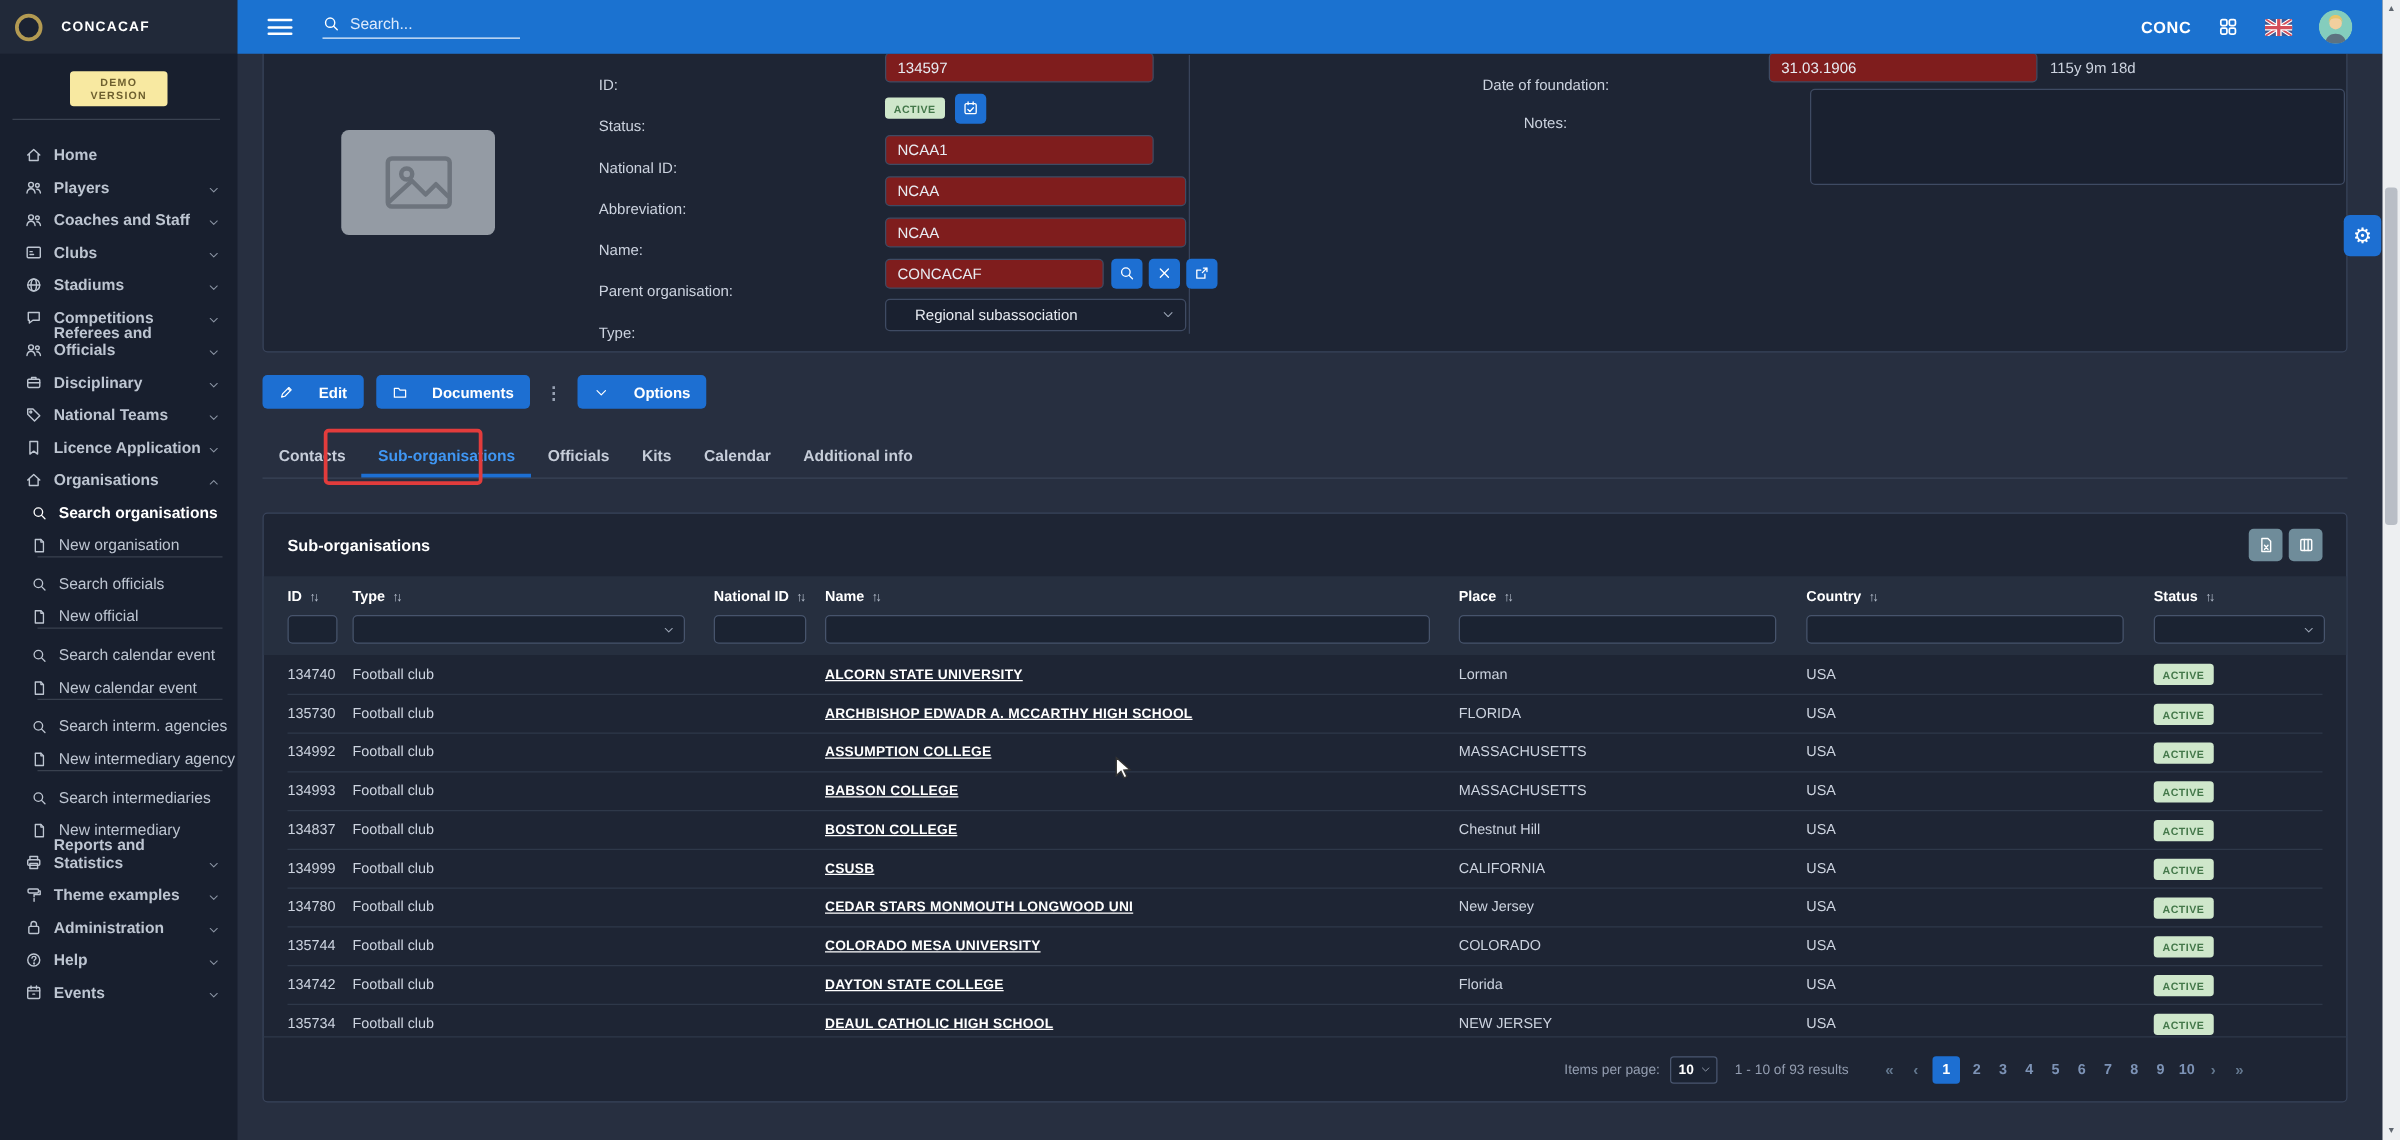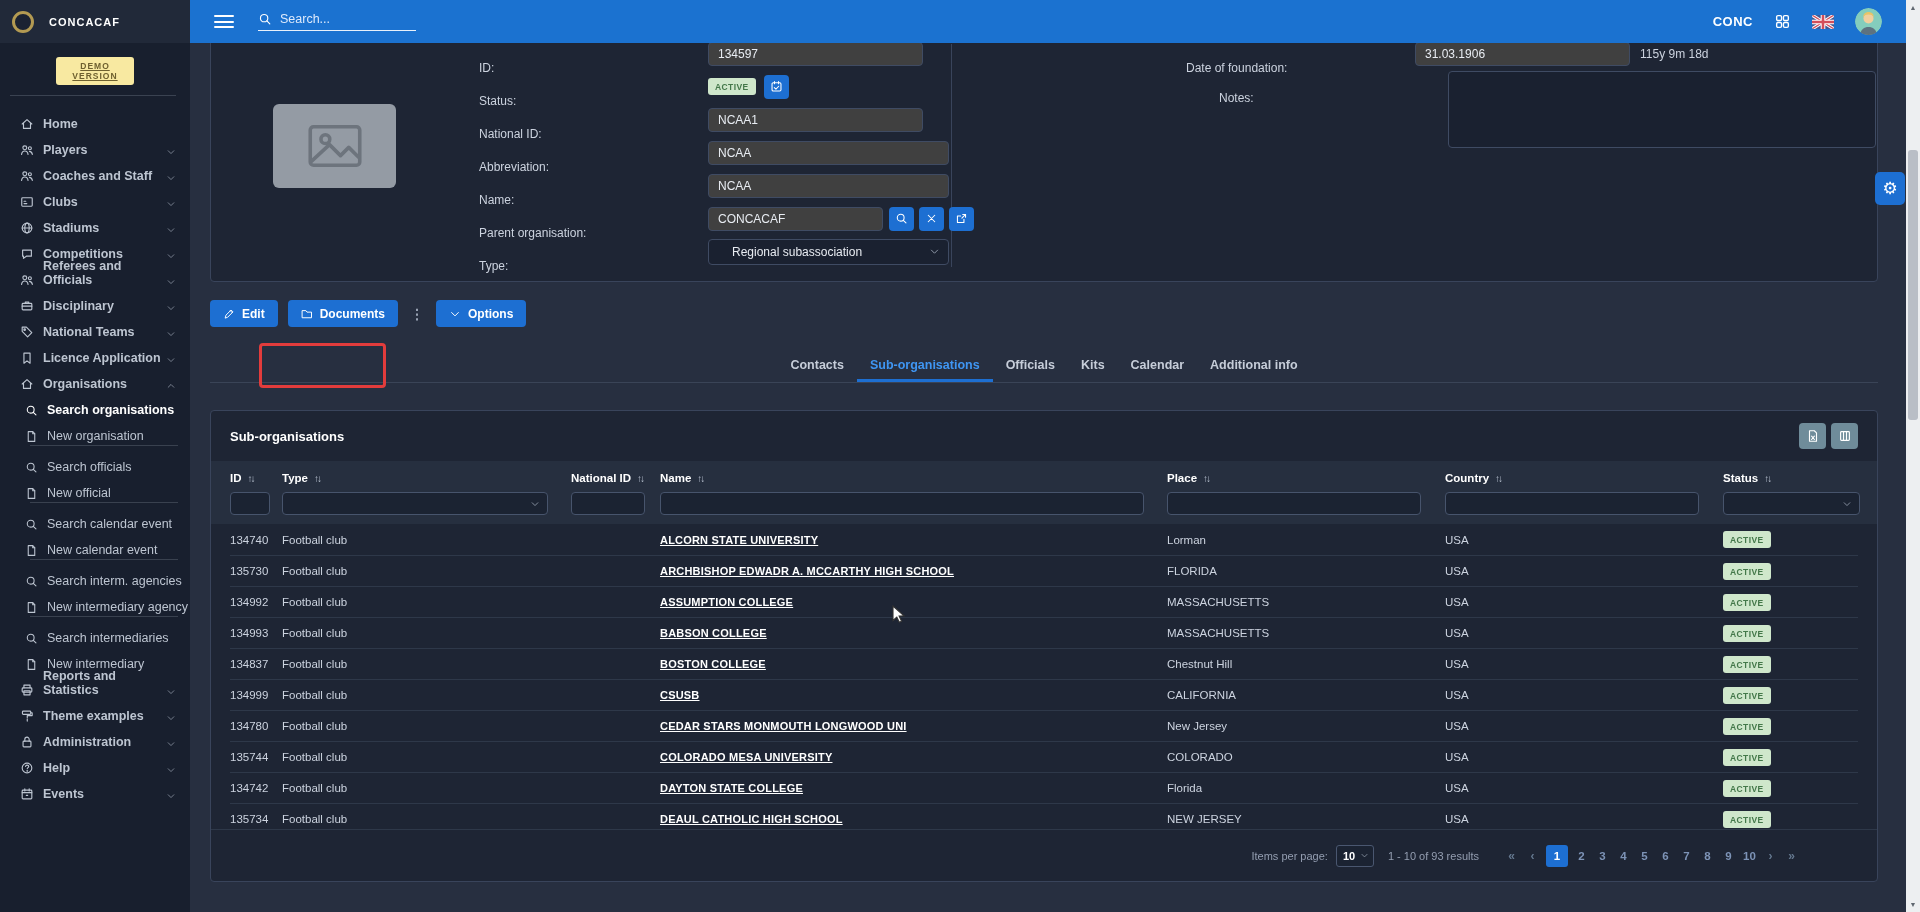--- a/index.html
+++ b/index.html
@@ -10,21 +10,21 @@
   .scrollbar { position:absolute; right:0; top:0; width:14px; height:912px; background:#edeff1; z-index:50; }
   .sb-arrow { position:absolute; left:0; width:14px; height:15px; display:flex; align-items:center; justify-content:center; font-size:7px; color:#606770; }
   .sb-arrow.up { top:0; } .sb-arrow.down { bottom:0; }
   .sb-thumb { position:absolute; left:2px; width:10px; top:150px; height:270px; background:#b9bec6; border-radius:3px; }
 
   
   .sidebar { position:absolute; left:0; top:0; width:190px; height:912px; background:#181f2e; z-index:20; }
   .brand-row { height:43px; background:#212939; display:flex; align-items:center; padding-left:12px; }
   .brand-logo { width:22px; height:22px; border-radius:50%; border:3px solid #b39a52; background:#1b2232; }
   .brand-name { color:#fff; font-size:11px; font-weight:bold; letter-spacing:1px; margin-left:15px; }
-  .demo-badge { margin:14px auto 10px auto; width:78px; background:#f8e9a1; color:#6f6130; font-size:8.5px; font-weight:bold; letter-spacing:1px; text-align:center; padding:4px 0; border-radius:3px;text-decoration:underline; }
+  .demo-badge { margin:14px auto 10px auto; width:78px; background:#f8e9a1; color:#6f6130; font-size:8.5px; font-weight:bold; letter-spacing:1px; text-align:center; padding:4px 0; border-radius:3px; }
   .side-div { height:1px; background:#3a4251; margin:0 14px 9px 10px; }
   .nav-item { height:26px; display:flex; align-items:flex-end; padding-left:20px; color:#bdc5d1; font-size:12.5px; font-weight:600; cursor:pointer; }
   .nav-item .nico { width:14px; height:14px; margin-right:9px; flex:none; }
   .nav-item .chev { width:10px; height:10px; margin-left:auto; margin-right:14px; color:#8b94a3; flex:none; }
   .nav-item .chev.up { transform:rotate(180deg); }
   .sub-item { padding-left:25px; font-weight:400; font-size:12.5px; }
   .sub-item .nico { width:13px; height:13px; }
   .sub-item.active { color:#ffffff; font-weight:bold; }
   .sub-div { height:1px; background:#39414f; margin:2px 12px 2px 30px; }
 
@@ -50,38 +50,38 @@
   .photo-ph { position:absolute; left:62px; top:74px; width:123px; height:84px; background:#949ba4; border-radius:6px; display:flex; align-items:center; justify-content:center; }
   .photo-ph svg { width:56px; height:44px; color:#6d747d; }
   .form-divider { position:absolute; left:740px; top:14px; bottom:14px; width:1px; background:#39445b; }
 
   .form-left { position:absolute; left:268px; top:7px; width:470px; }
   .form-right { position:absolute; left:975px; top:7px; width:690px; }
   .frow { display:flex; align-items:center; height:33px; }
   .frow.notes-row { align-items:flex-start; height:auto; margin-top:1px;margin-left:33px; }
   .flabel { width:229px; color:#ccd3df; font-size:12px; flex:none;margin-top:28px; }
   .notes-row .flabel { margin-top:20px; }
-  .inp { background:#404040; border:1px solid #3f4b63; border-radius:4px; height:24px; color:#e8ecf2; font-size:12px; padding:0 9px; font-family:"Liberation Sans", sans-serif; outline:none; }
+  .inp { background:#7f1d1d; border:1px solid #3f4b63; border-radius:4px; height:24px; color:#e8ecf2; font-size:12px; padding:0 9px; font-family:"Liberation Sans", sans-serif; outline:none; }
   .w215 { width:215px; } .w350 { width:352px; } .w440 { width:440px; }
   .selbox { position:relative; background:#1a2130; border:1px solid #3f4b63; border-radius:4px; height:26px; color:#e8ecf2; font-size:12px; display:flex; align-items:center; padding:0 26px 0 23px; cursor:pointer; }
   .selbox .chev { position:absolute; right:8px; width:11px; height:11px; color:#9aa4b4; }
   .badge { display:inline-block; background:#cfe7cb; color:#44784a; font-size:8.5px; font-weight:bold; letter-spacing:.4px; padding:4px 7px 3px 7px; border-radius:3px; }
   .sq-btn { width:25px; height:24px; background:#1d6fd2; border-radius:4px; display:flex; align-items:center; justify-content:center; color:#fff; cursor:pointer; flex:none; }
   .sq-btn svg { width:13px; height:13px; }
   .age-text { color:#ccd3df; font-size:12px; margin-left:10px; }
   .notes-area { width:440px; height:77px; background:#1a2130; border:1px solid #3f4b63; border-radius:4px; resize:none; color:#e8ecf2; font-family:"Liberation Sans", sans-serif; font-size:12px; padding:6px 9px; outline:none; }
 
   
   .actions-row { position:absolute; left:20px; top:257px; display:flex; align-items:center; gap:10px; }
-  .btn { height:27px; background:#1d6fd2; border-radius:4px; color:#fff; font-size:12px; font-weight:600; display:flex; align-items:center; gap:7px; padding:0 13px; cursor:pointer; }
+  .btn { height:27px; background:#1d6fd2; border-radius:4px; color:#fff; font-size:12px; font-weight:600; display:flex; align-items:center; gap:20px; padding:0 13px; cursor:pointer; }
   .btn svg { width:12px; height:12px; }
   .kebab { color:#98a2b3; font-size:14px; font-weight:bold; line-height:1; padding:0 2px; cursor:pointer; }
 
   
-  .tabs { position:absolute; left:20px; top:306px; width:1668px; height:34px; border-bottom:1px solid #3a4457; display:flex;justify-content:center; }
+  .tabs { position:absolute; left:20px; top:306px; width:1668px; height:34px; border-bottom:1px solid #3a4457; display:flex; }
   .tab { padding:0 13px; line-height:33px; font-size:12.5px; font-weight:600; color:#c6cdd9; cursor:pointer; }
   .tab.active { color:#3f96f3; box-shadow:inset 0 -3px 0 #1d6fd2; }
   .annotation-box { position:absolute; left:49px; top:-6px; width:127px; height:45px; border:3px solid #e23c3c; border-radius:4px; pointer-events:none; }
 
   
   .table-panel { position:absolute; left:20px; top:367px; width:1668px; height:472px; }
   .tp-head { height:50px; display:flex; align-items:center; justify-content:space-between; padding:0 19px; }
   .tp-title { color:#fff; font-size:13px; font-weight:bold; }
   .tp-tools { display:flex; gap:5px; }
   .tool-btn { width:27px; height:26px; background:#6f8c9a; border-radius:4px; color:#fff; display:flex; align-items:center; justify-content:center; cursor:pointer; }

